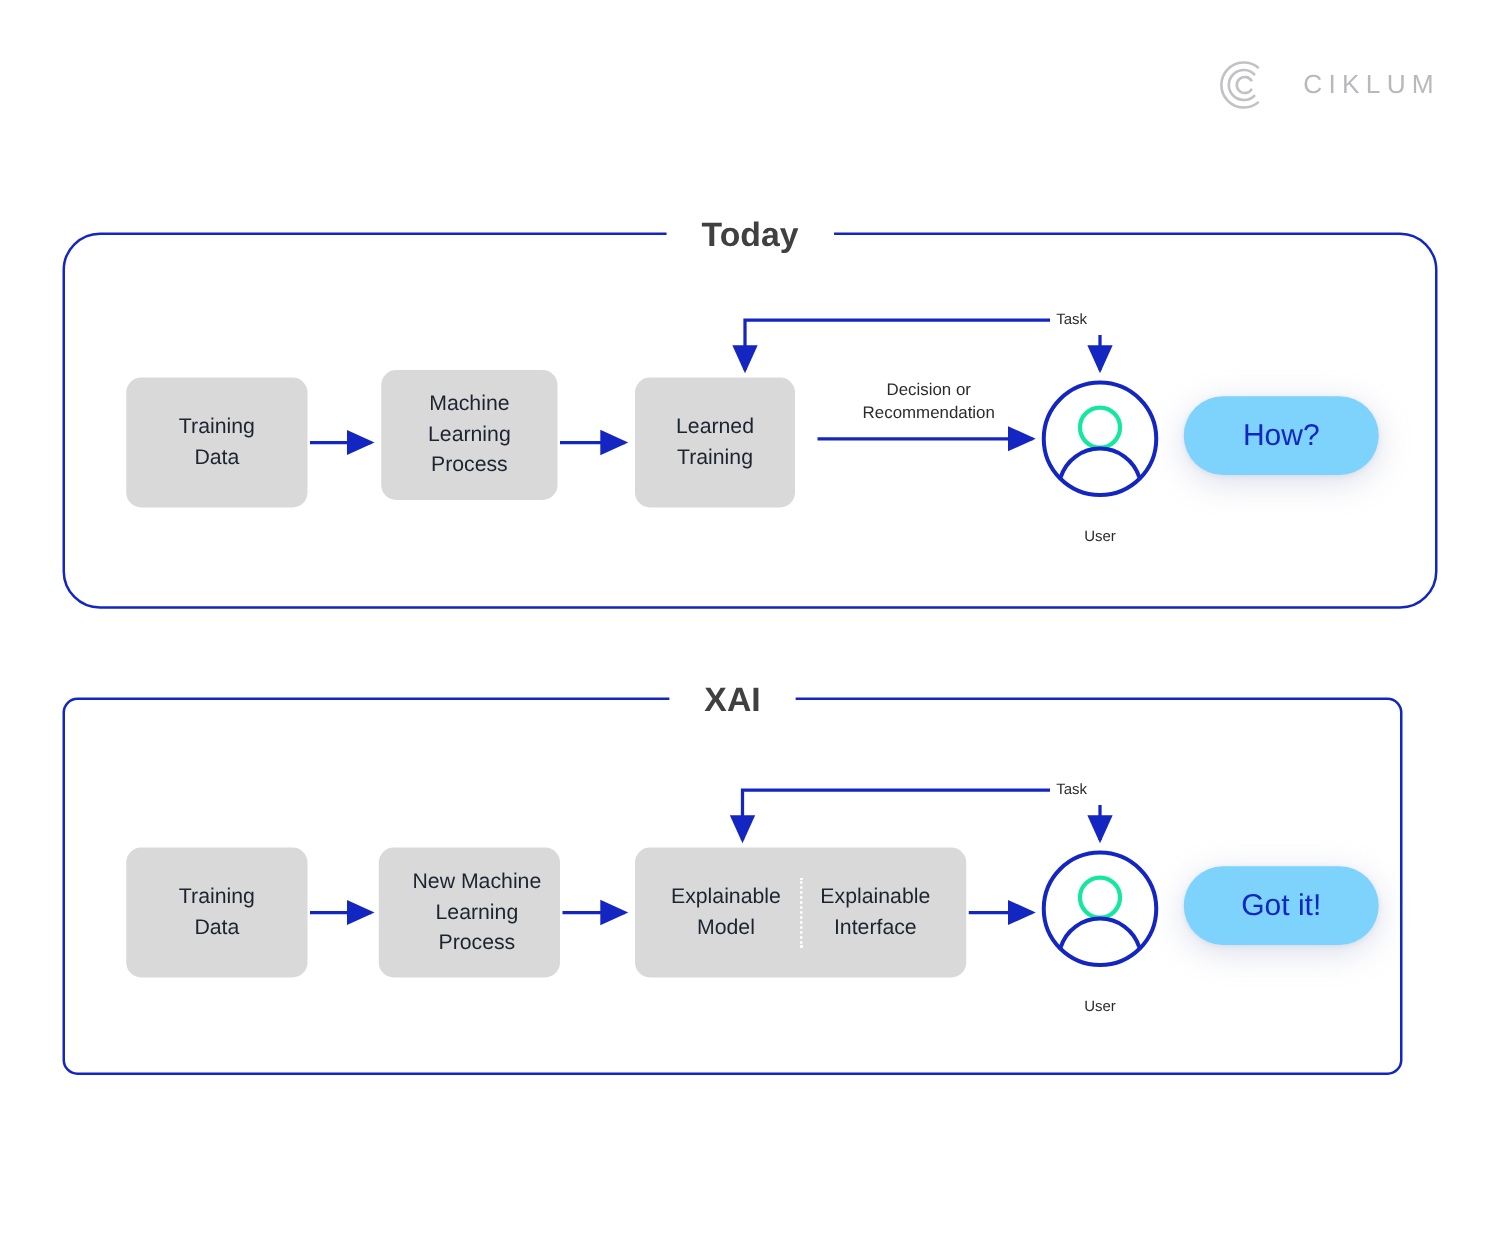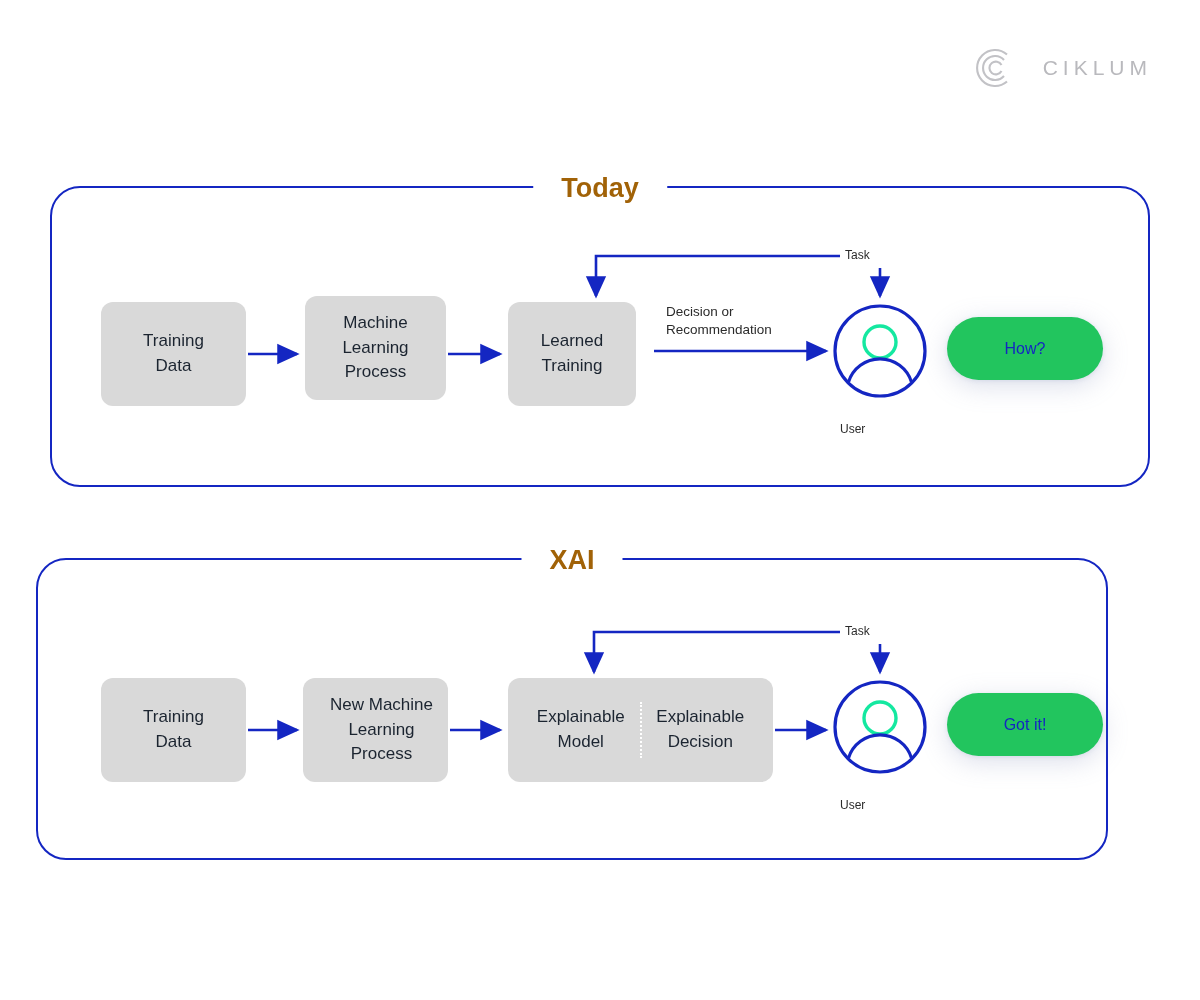--- a/index.html
+++ b/index.html
@@ -35,32 +35,32 @@
   }
 
   
   .panel {
     position: absolute;
     border: 2px solid #1426c2;
     border-radius: 30px;
     box-sizing: border-box;
   }
   #panel-today { left: 50px; top: 186px; width: 1100px; height: 301px; }
-  #panel-xai   { left: 36px; top: 558px; width: 1072px; height: 302px; }
+  #panel-xai   { left: 50px; top: 558px; width: 1072px; height: 302px; border-radius: 12px; }
 
   .panel-title {
     position: absolute;
     top: -20px;
     left: 50%;
     transform: translateX(-50%);
     background: #ffffff;
     padding: 0 28px;
     font-size: 27px;
     font-weight: bold;
-    color: #a16207;
+    color: #404040;
     line-height: 40px;
     white-space: nowrap;
   }
 
   
   .pbox {
     position: absolute;
     background: #d9d9d9;
     border-radius: 12px;
     display: flex;
@@ -95,39 +95,40 @@
   #wires {
     position: absolute;
     left: 0; top: 0;
     width: 1200px; height: 1000px;
     pointer-events: none;
   }
 
   
   .flabel {
     position: absolute;
+    text-align: center;
     color: #2b2b2b;
     white-space: nowrap;
   }
   .flabel.small { font-size: 13.5px; line-height: 1.35; }
   .flabel.mid   { font-size: 12px; }
 
   
   .user-ico { position: absolute; }
   .user-ico svg { display: block; }
 
   
   .pill {
     position: absolute;
-    background: #22c55e;
+    background: #7dd3fc;
     border-radius: 40px;
     display: flex;
     align-items: center;
     justify-content: center;
-    font-size: 16px;
+    font-size: 24px;
     color: #1426c2;
     box-shadow: 0 6px 26px rgba(140,148,190,0.30), 0 1px 4px rgba(140,148,190,0.18);
     box-sizing: border-box;
   }
 </style>
 </head>
 <body>
 
 <div id="brand">
   <svg class="mark" viewBox="0 0 44 44">
@@ -206,21 +207,21 @@
   <div class="half">
     <span>
       <span>Explainable</span><br>
       <span>Model</span>
     </span>
   </div>
   <div class="divider"></div>
   <div class="half">
     <span>
       <span>Explainable</span><br>
-      <span>Decision</span>
+      <span>Interface</span>
     </span>
   </div>
 </div>
 
 <div class="flabel mid" style="left:845px; top:624px; width:60px; text-align:left;">Task</div>
 
 <div class="flabel mid" style="left:840px; top:798px; width:80px;">User</div>
 
 <div class="user-ico" style="left:831px; top:678px;">
   <svg width="98" height="98" viewBox="0 0 98 98">

